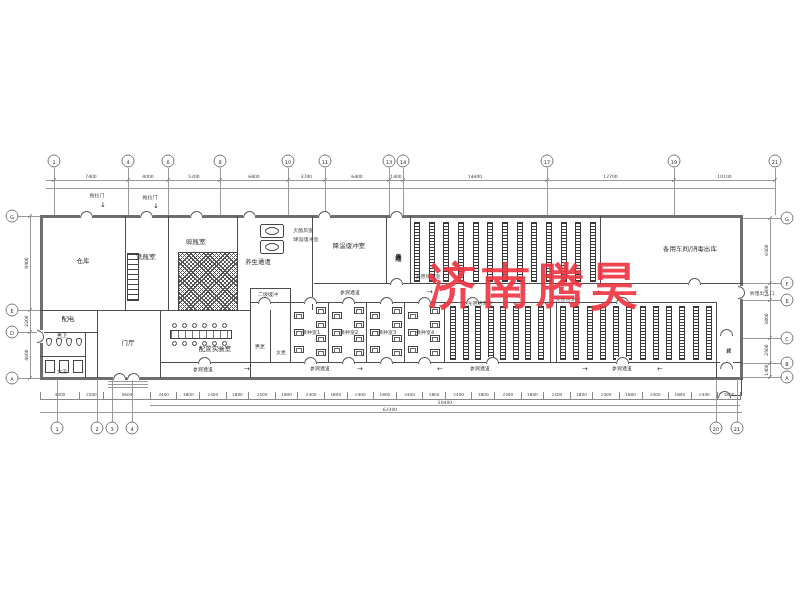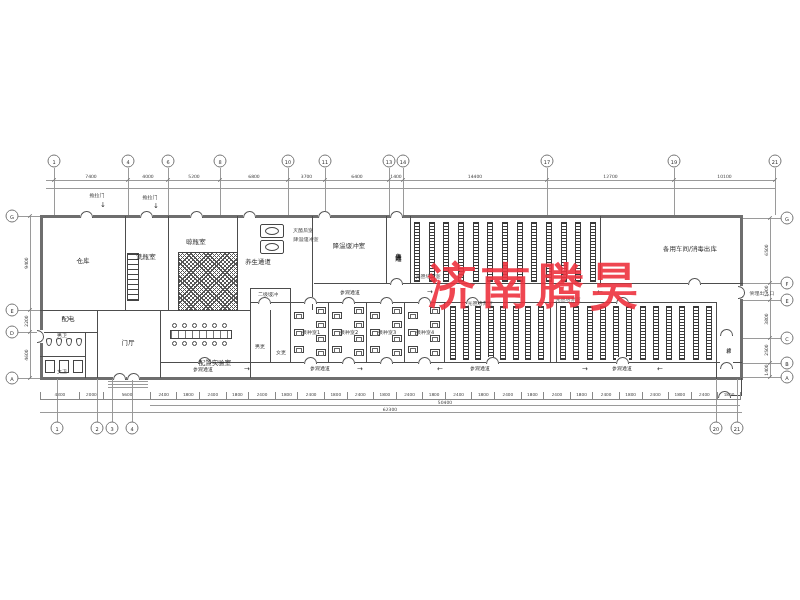--- a/index.html
+++ b/index.html
@@ -248,21 +248,21 @@
   <span class="lbl" style="left:196px;top:243px">晾瓶室</span>
   <span class="lbl" style="left:258px;top:263px">养生通道</span>
   <span class="lbl" style="left:349px;top:247px">降温缓冲室</span>
   <span class="lbl vert" style="left:398px;top:249px">养生通道</span>
   <span class="lbl sm" style="left:428px;top:277px">光照培养室</span>
   <span class="lbl" style="left:690px;top:250px">备用车间/消毒出库</span>
   <span class="lbl" style="left:68px;top:320px">配电</span>
   <span class="lbl sm" style="left:62px;top:336px">男卫</span>
   <span class="lbl sm" style="left:62px;top:372px">女卫</span>
   <span class="lbl" style="left:128px;top:344px">门厅</span>
-  <span class="lbl" style="left:215px;top:364px">配置实验室</span>
+  <span class="lbl" style="left:215px;top:350px">配置实验室</span>
   <span class="lbl sm" style="left:268px;top:295px">二级缓冲</span>
   <span class="lbl sm" style="left:260px;top:347px">男更</span>
   <span class="lbl sm" style="left:281px;top:353px">女更</span>
   <span class="lbl sm" style="left:311px;top:333px">接种室1</span>
   <span class="lbl sm" style="left:349px;top:333px">接种室2</span>
   <span class="lbl sm" style="left:387px;top:333px">接种室3</span>
   <span class="lbl sm" style="left:425px;top:333px">接种室4</span>
   <span class="lbl sm" style="left:480px;top:304px">光照培养室</span>
   <span class="lbl sm" style="left:568px;top:300px">光照培养室</span>
   <span class="lbl vert sm" style="left:728px;top:344px">货梯</span>

